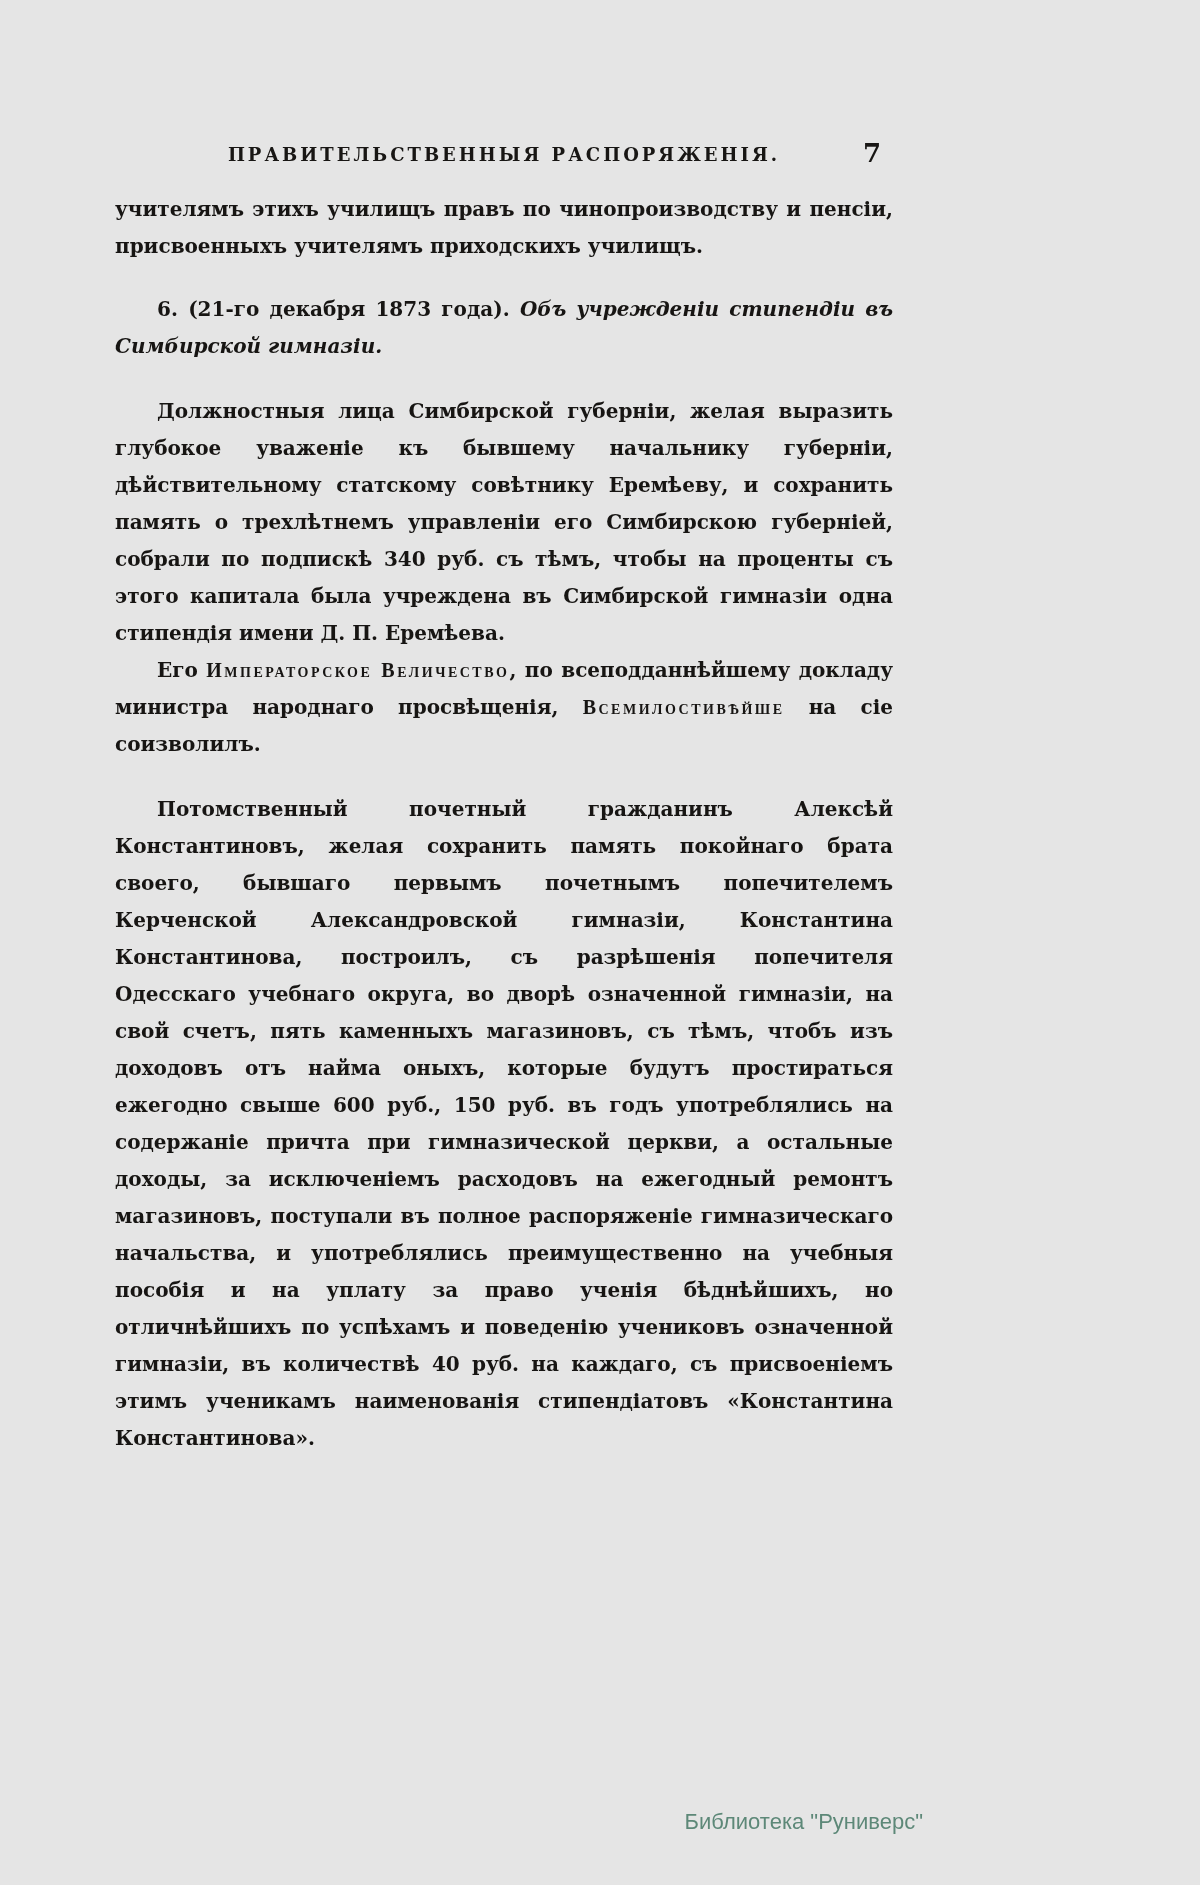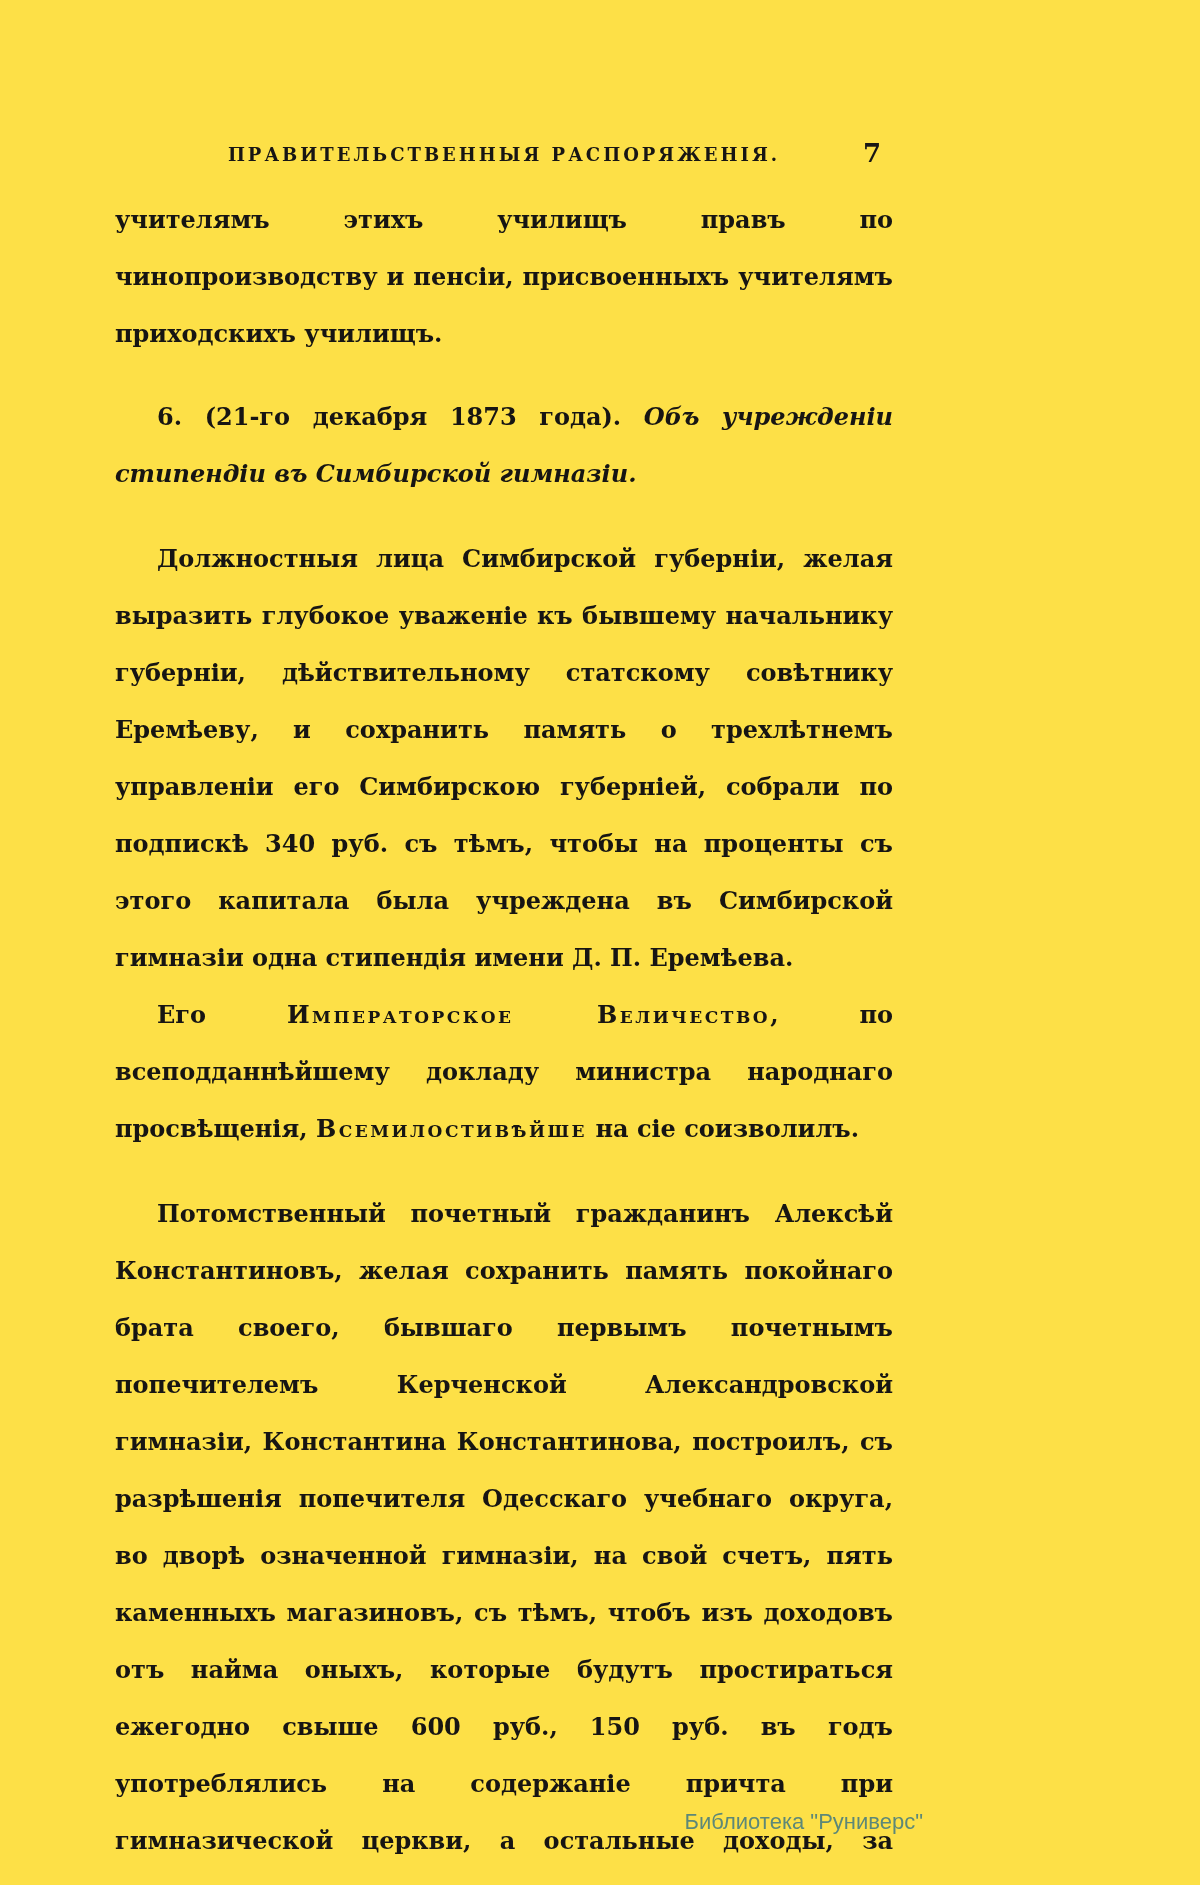--- a/index.html
+++ b/index.html
@@ -8,21 +8,21 @@
     width: 1200px;
     height: 1885px;
     background: #ffffff;
     position: relative;
     font-family: "DejaVu Serif", serif;
   }
   .page {
     position: relative;
     width: 1200px;
     height: 1885px;
-    background: #fde047;
+    background: #e5e5e5;
     overflow: hidden;
     color: #181614;
   }
   .text-column {
     position: absolute;
     left: 115px;
     top: 144px;
     width: 778px;
   }
   .page-header {
@@ -37,38 +37,39 @@
   }
   .page-number {
     position: absolute;
     right: 12px;
     top: -6px;
     font-size: 26px;
     font-weight: 700;
     letter-spacing: 0;
   }
   p.para {
-    font-size: 24px;
+    font-size: 20px;
     font-weight: 700;
-    line-height: 57px;
+    line-height: 37px;
     text-align: justify;
     text-indent: 42px;
     color: #171513;
   }
   p.para.noindent { text-indent: 0; }
   p.para.heading { margin-top: 26px; }
   p.para.after-heading { margin-top: 28px; }
   p.para.flush { margin-top: 0; }
   .ital {
     font-style: italic;
     font-weight: 700;
   }
   .spaced {
     font-variant: small-caps;
     letter-spacing: 2.5px;
+    font-family: Liberation Serif, serif;
   }
   .watermark {
     position: absolute;
     right: 277px;
     bottom: 50px;
     font-family: "Liberation Sans", sans-serif;
     font-size: 22px;
     font-weight: 400;
     color: #5d8878;
     white-space: nowrap;

